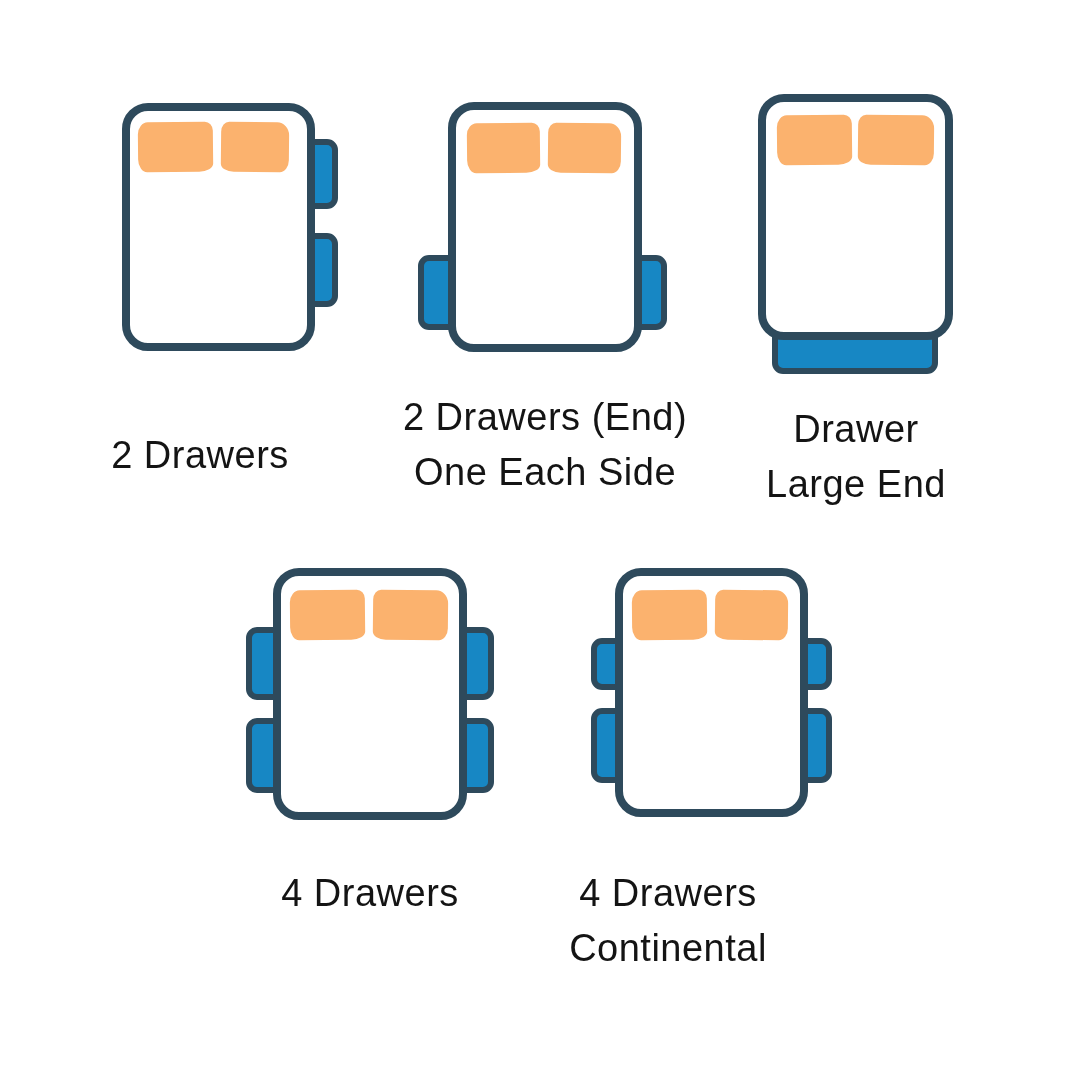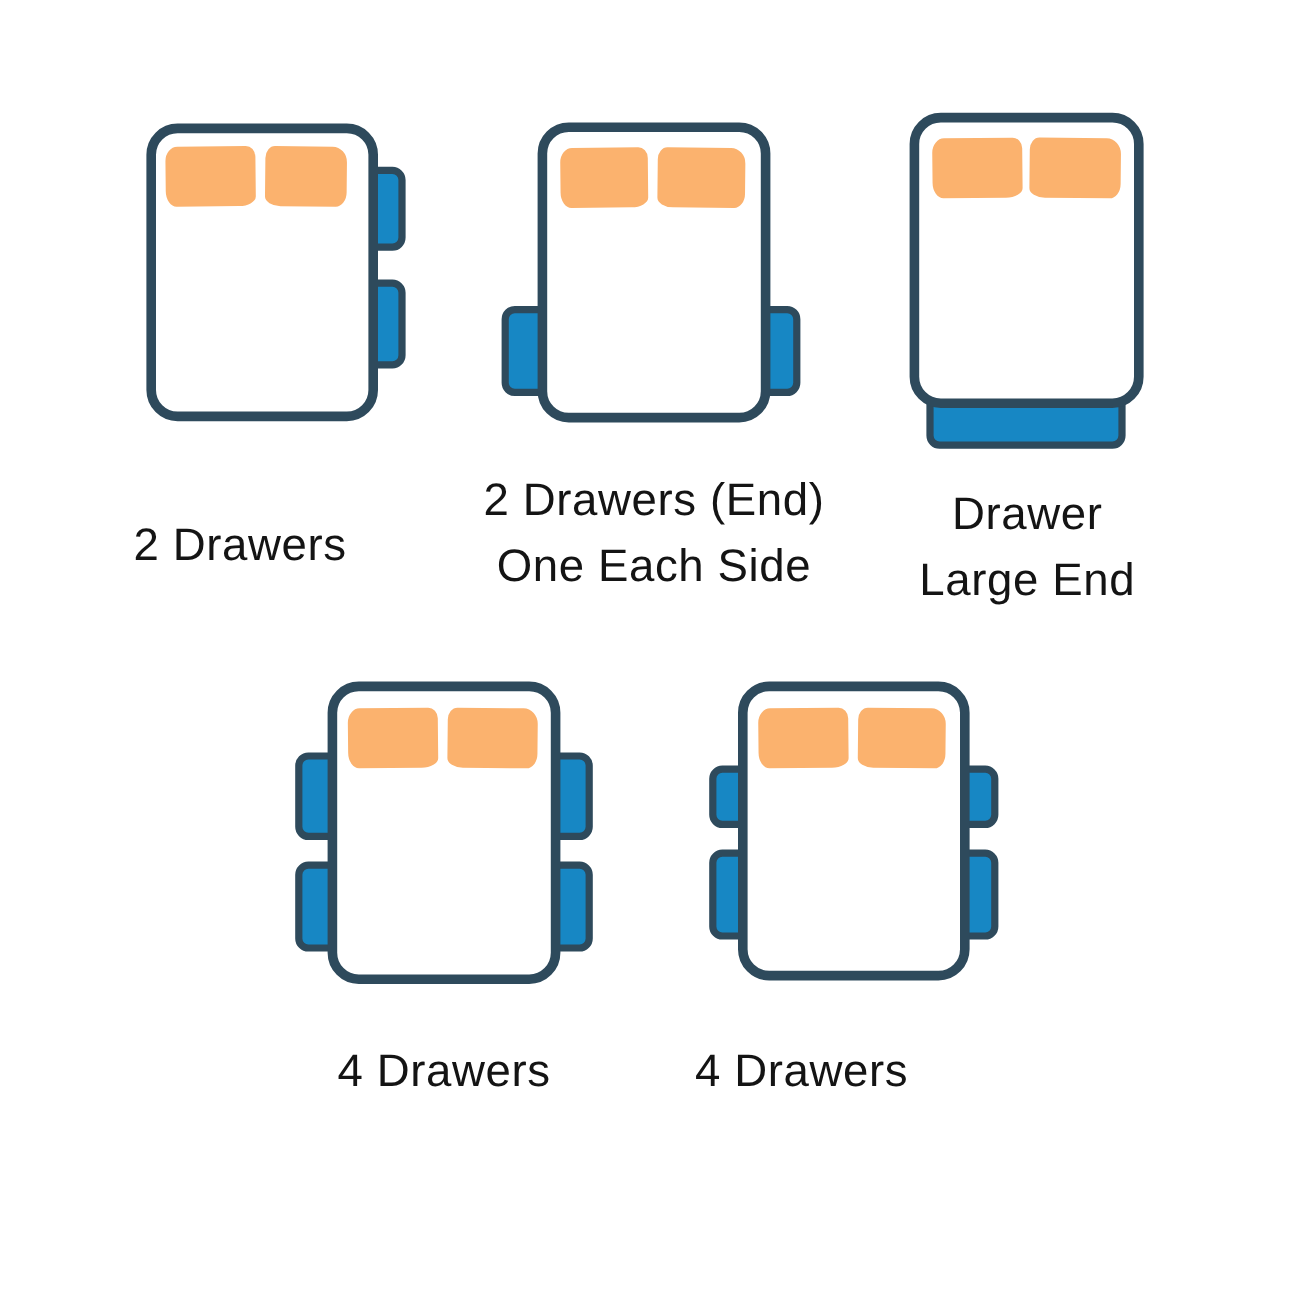--- a/index.html
+++ b/index.html
@@ -149,16 +149,17 @@
   <div class="figure f5">
     <div class="drawer dl1"></div>
     <div class="drawer dl2"></div>
     <div class="drawer dr1"></div>
     <div class="drawer dr2"></div>
     <div class="bed"></div>
     <div class="pillow pl"></div>
     <div class="pillow pr"></div>
     <div class="label">
       <span>4 Drawers</span>
+      <span>Continental</span>
     </div>
   </div>
 
 </div>
 
 </body></html>

